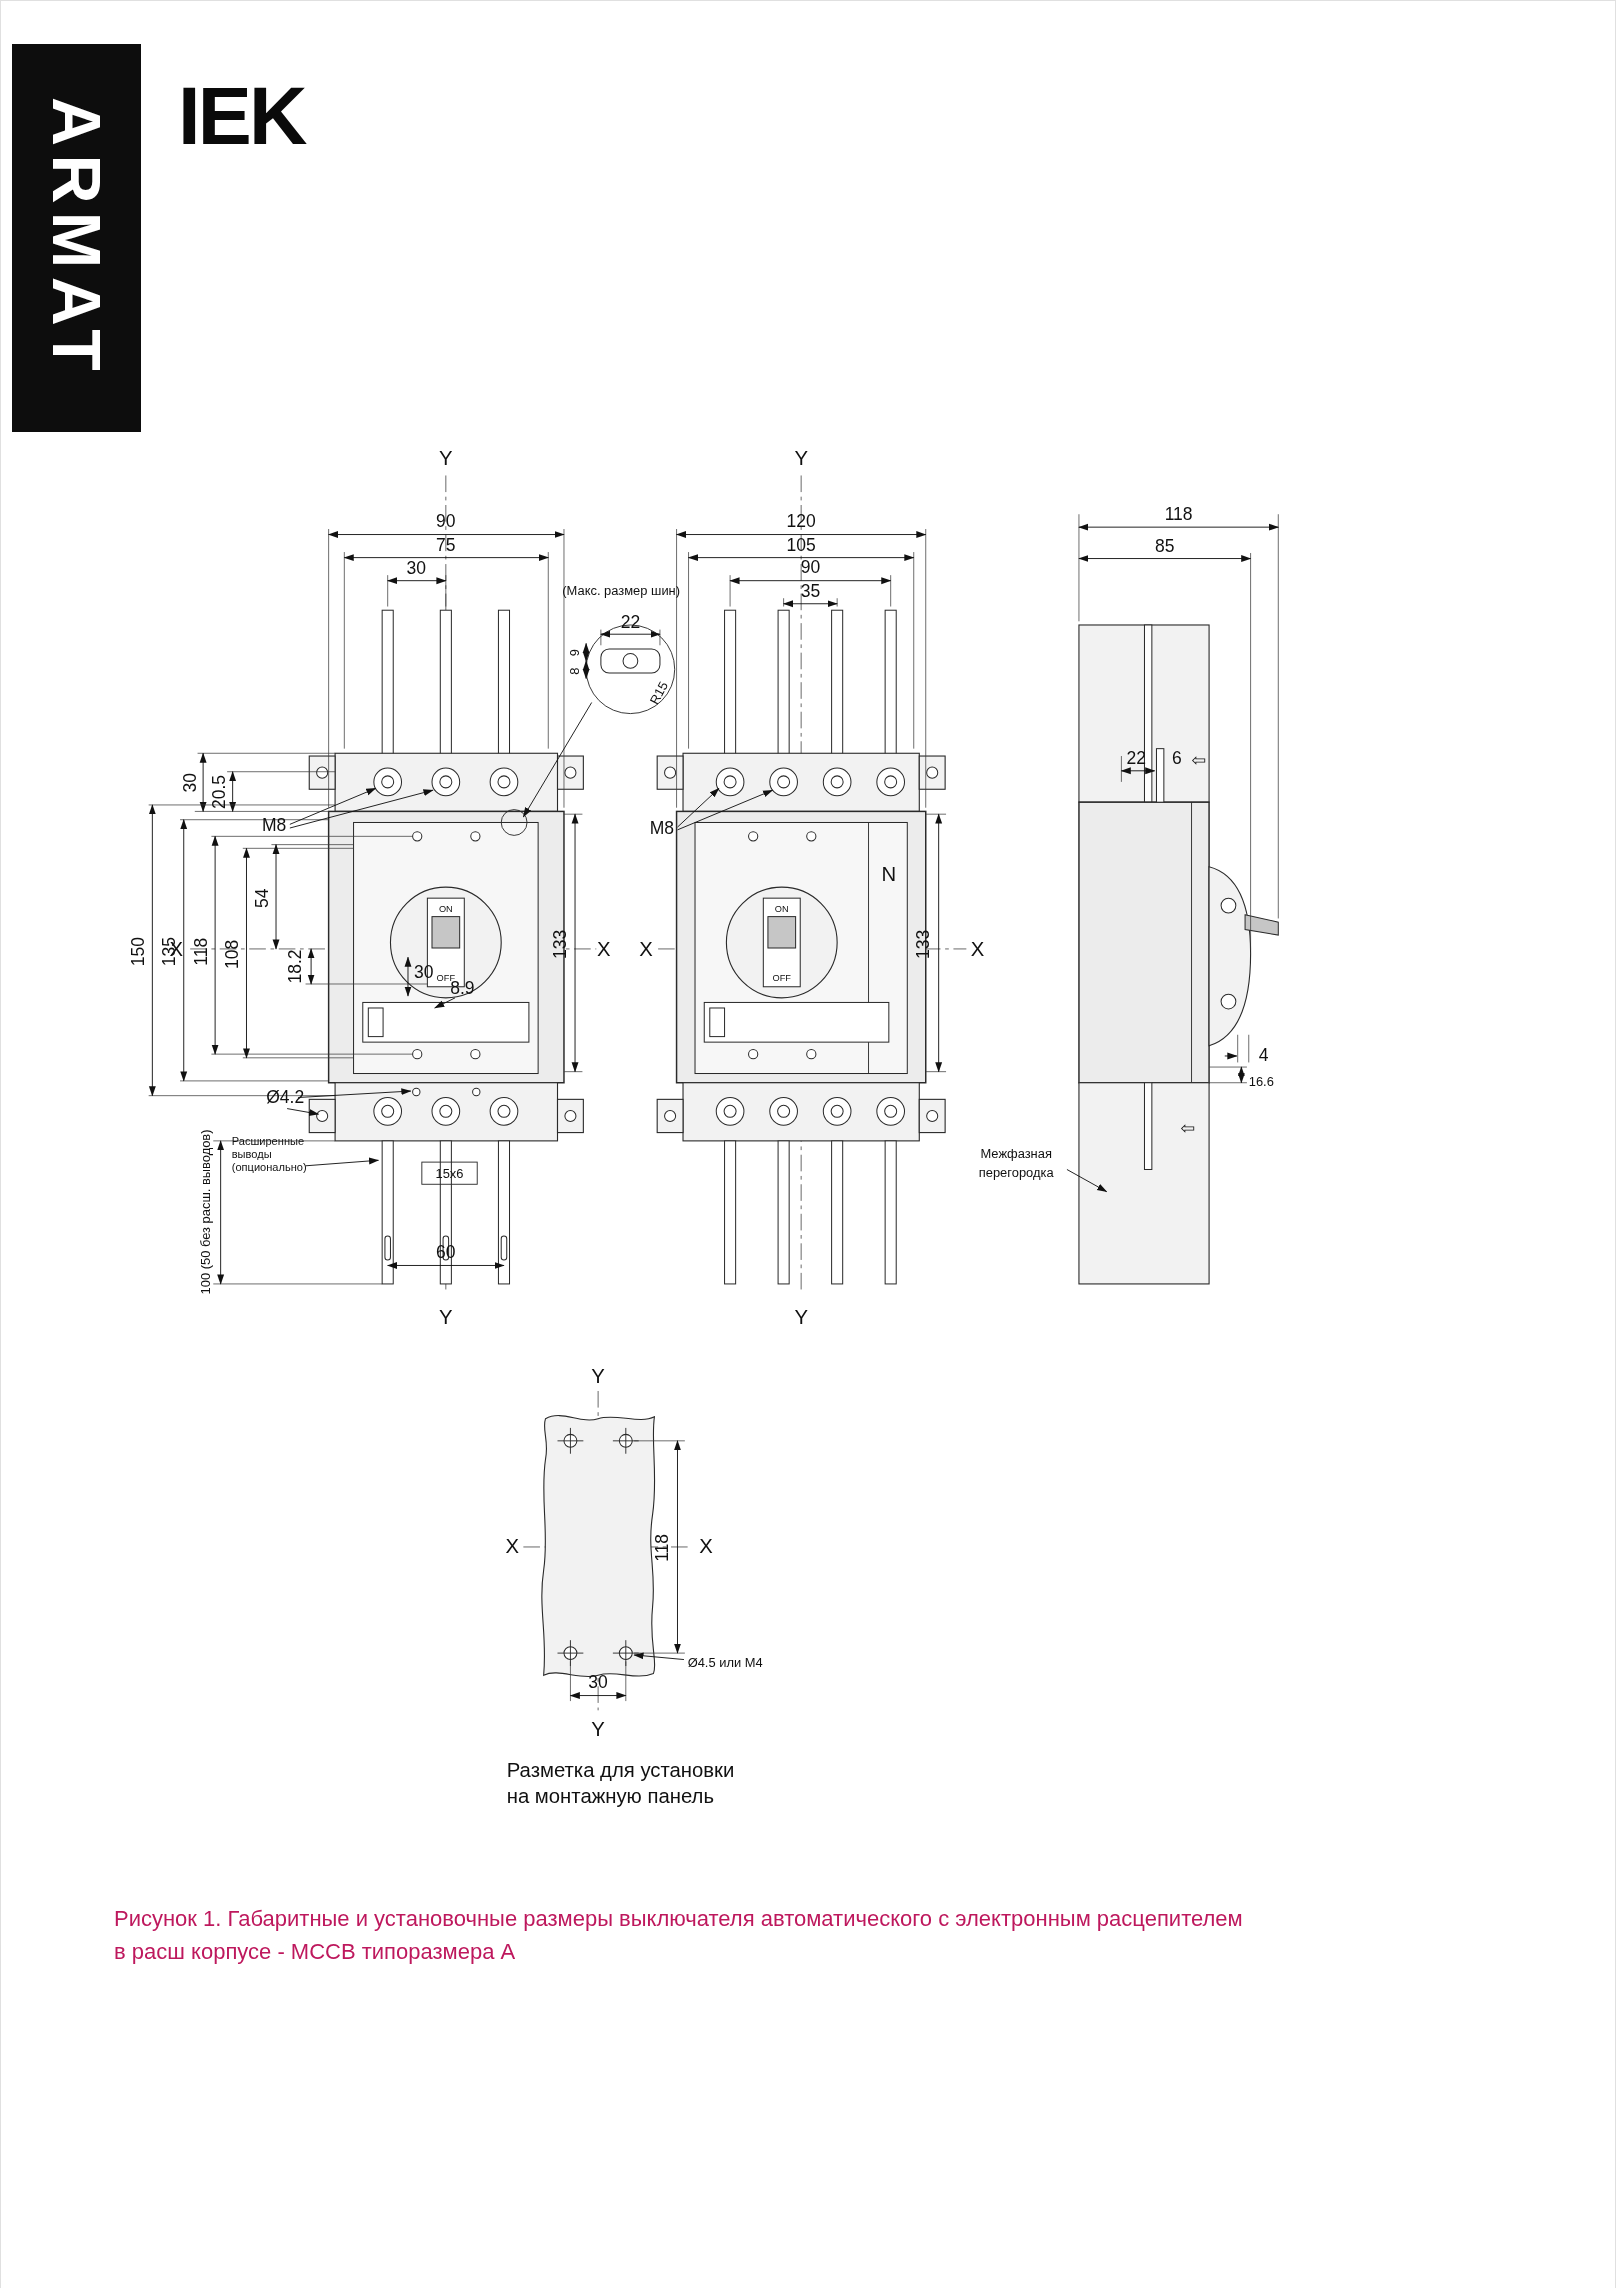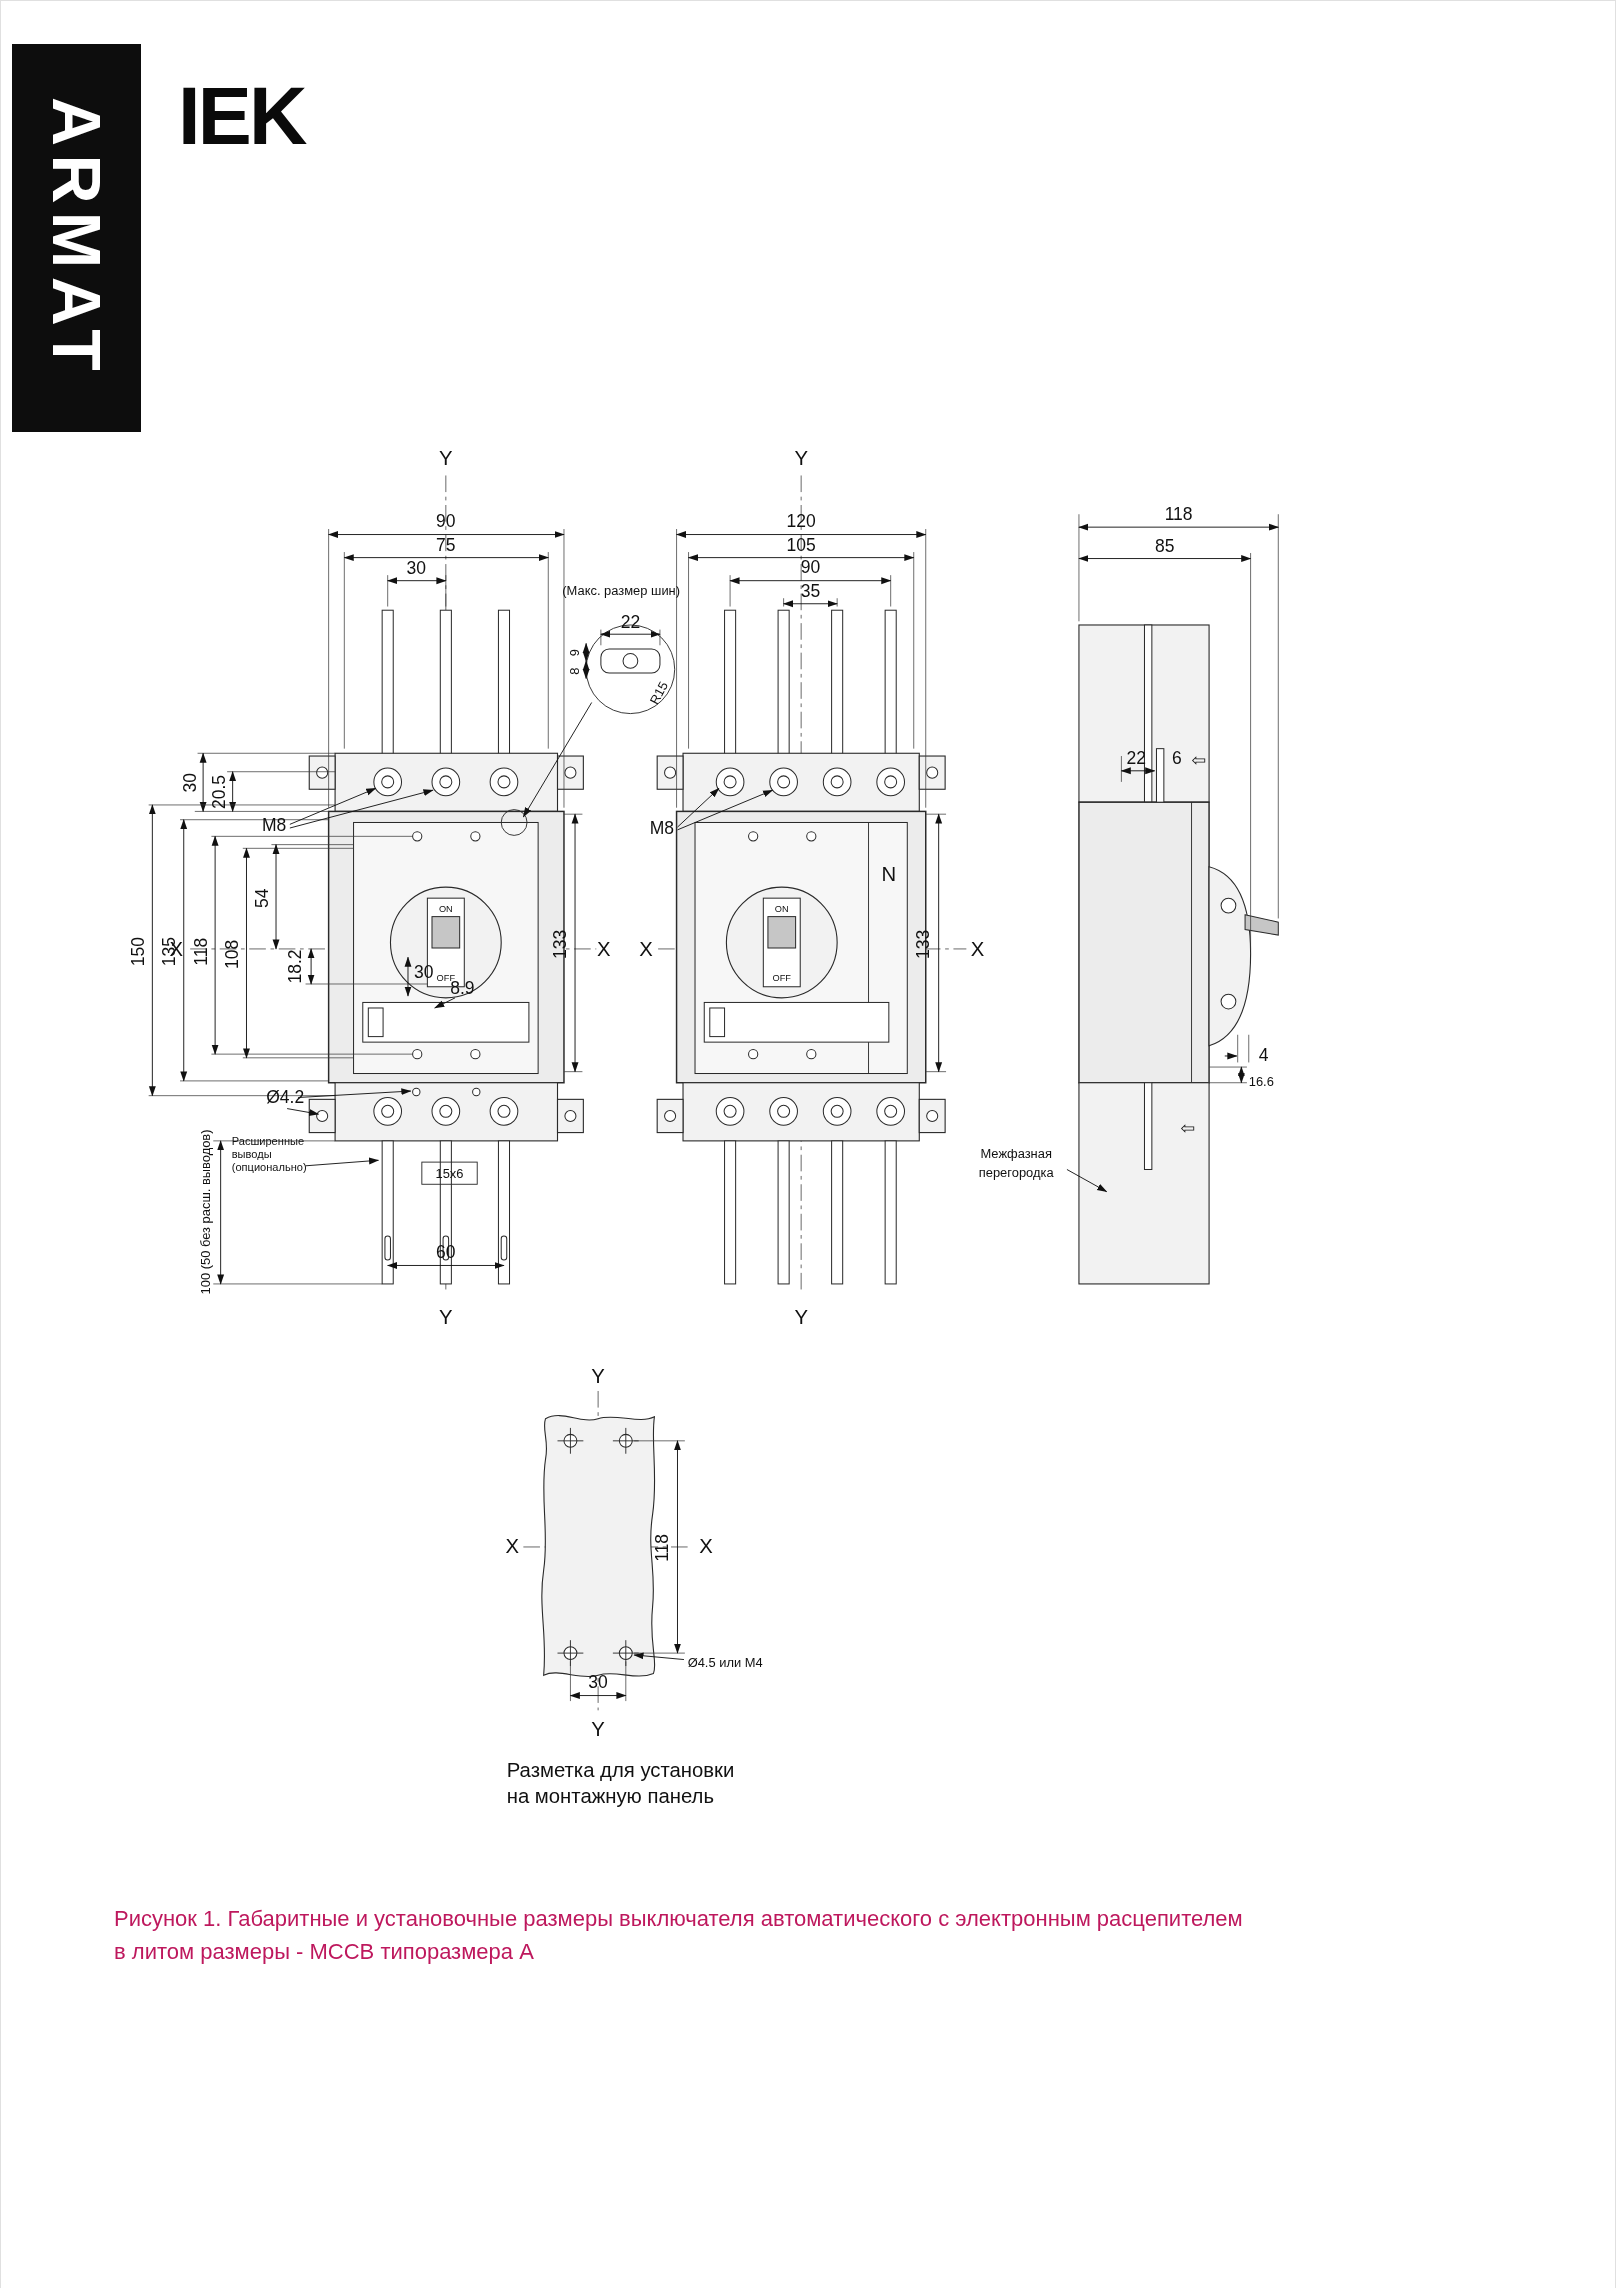--- a/index.html
+++ b/index.html
@@ -388,17 +388,17 @@
         <text class="t dt" x="647" y="1828">30</text>
         <text class="t ds as" x="744" y="1805">Ø4.5 или М4</text>
       </g>
       <text class="t as" style="font-size:22px" x="548" y="1924">Разметка для установки</text>
       <text class="t as" style="font-size:22px" x="548" y="1952">на монтажную панель</text>
     </g>
   </svg>
 
   <div class="caption">
     <div>Рисунок 1. Габаритные и установочные размеры выключателя автоматического с электронным расцепителем</div>
-    <div>в литом размеры - МССВ типоразмера А</div>
+    <div>в расш корпусе - МССВ типоразмера А</div>
   </div>
 
 </div>
 
 
 </body></html>

